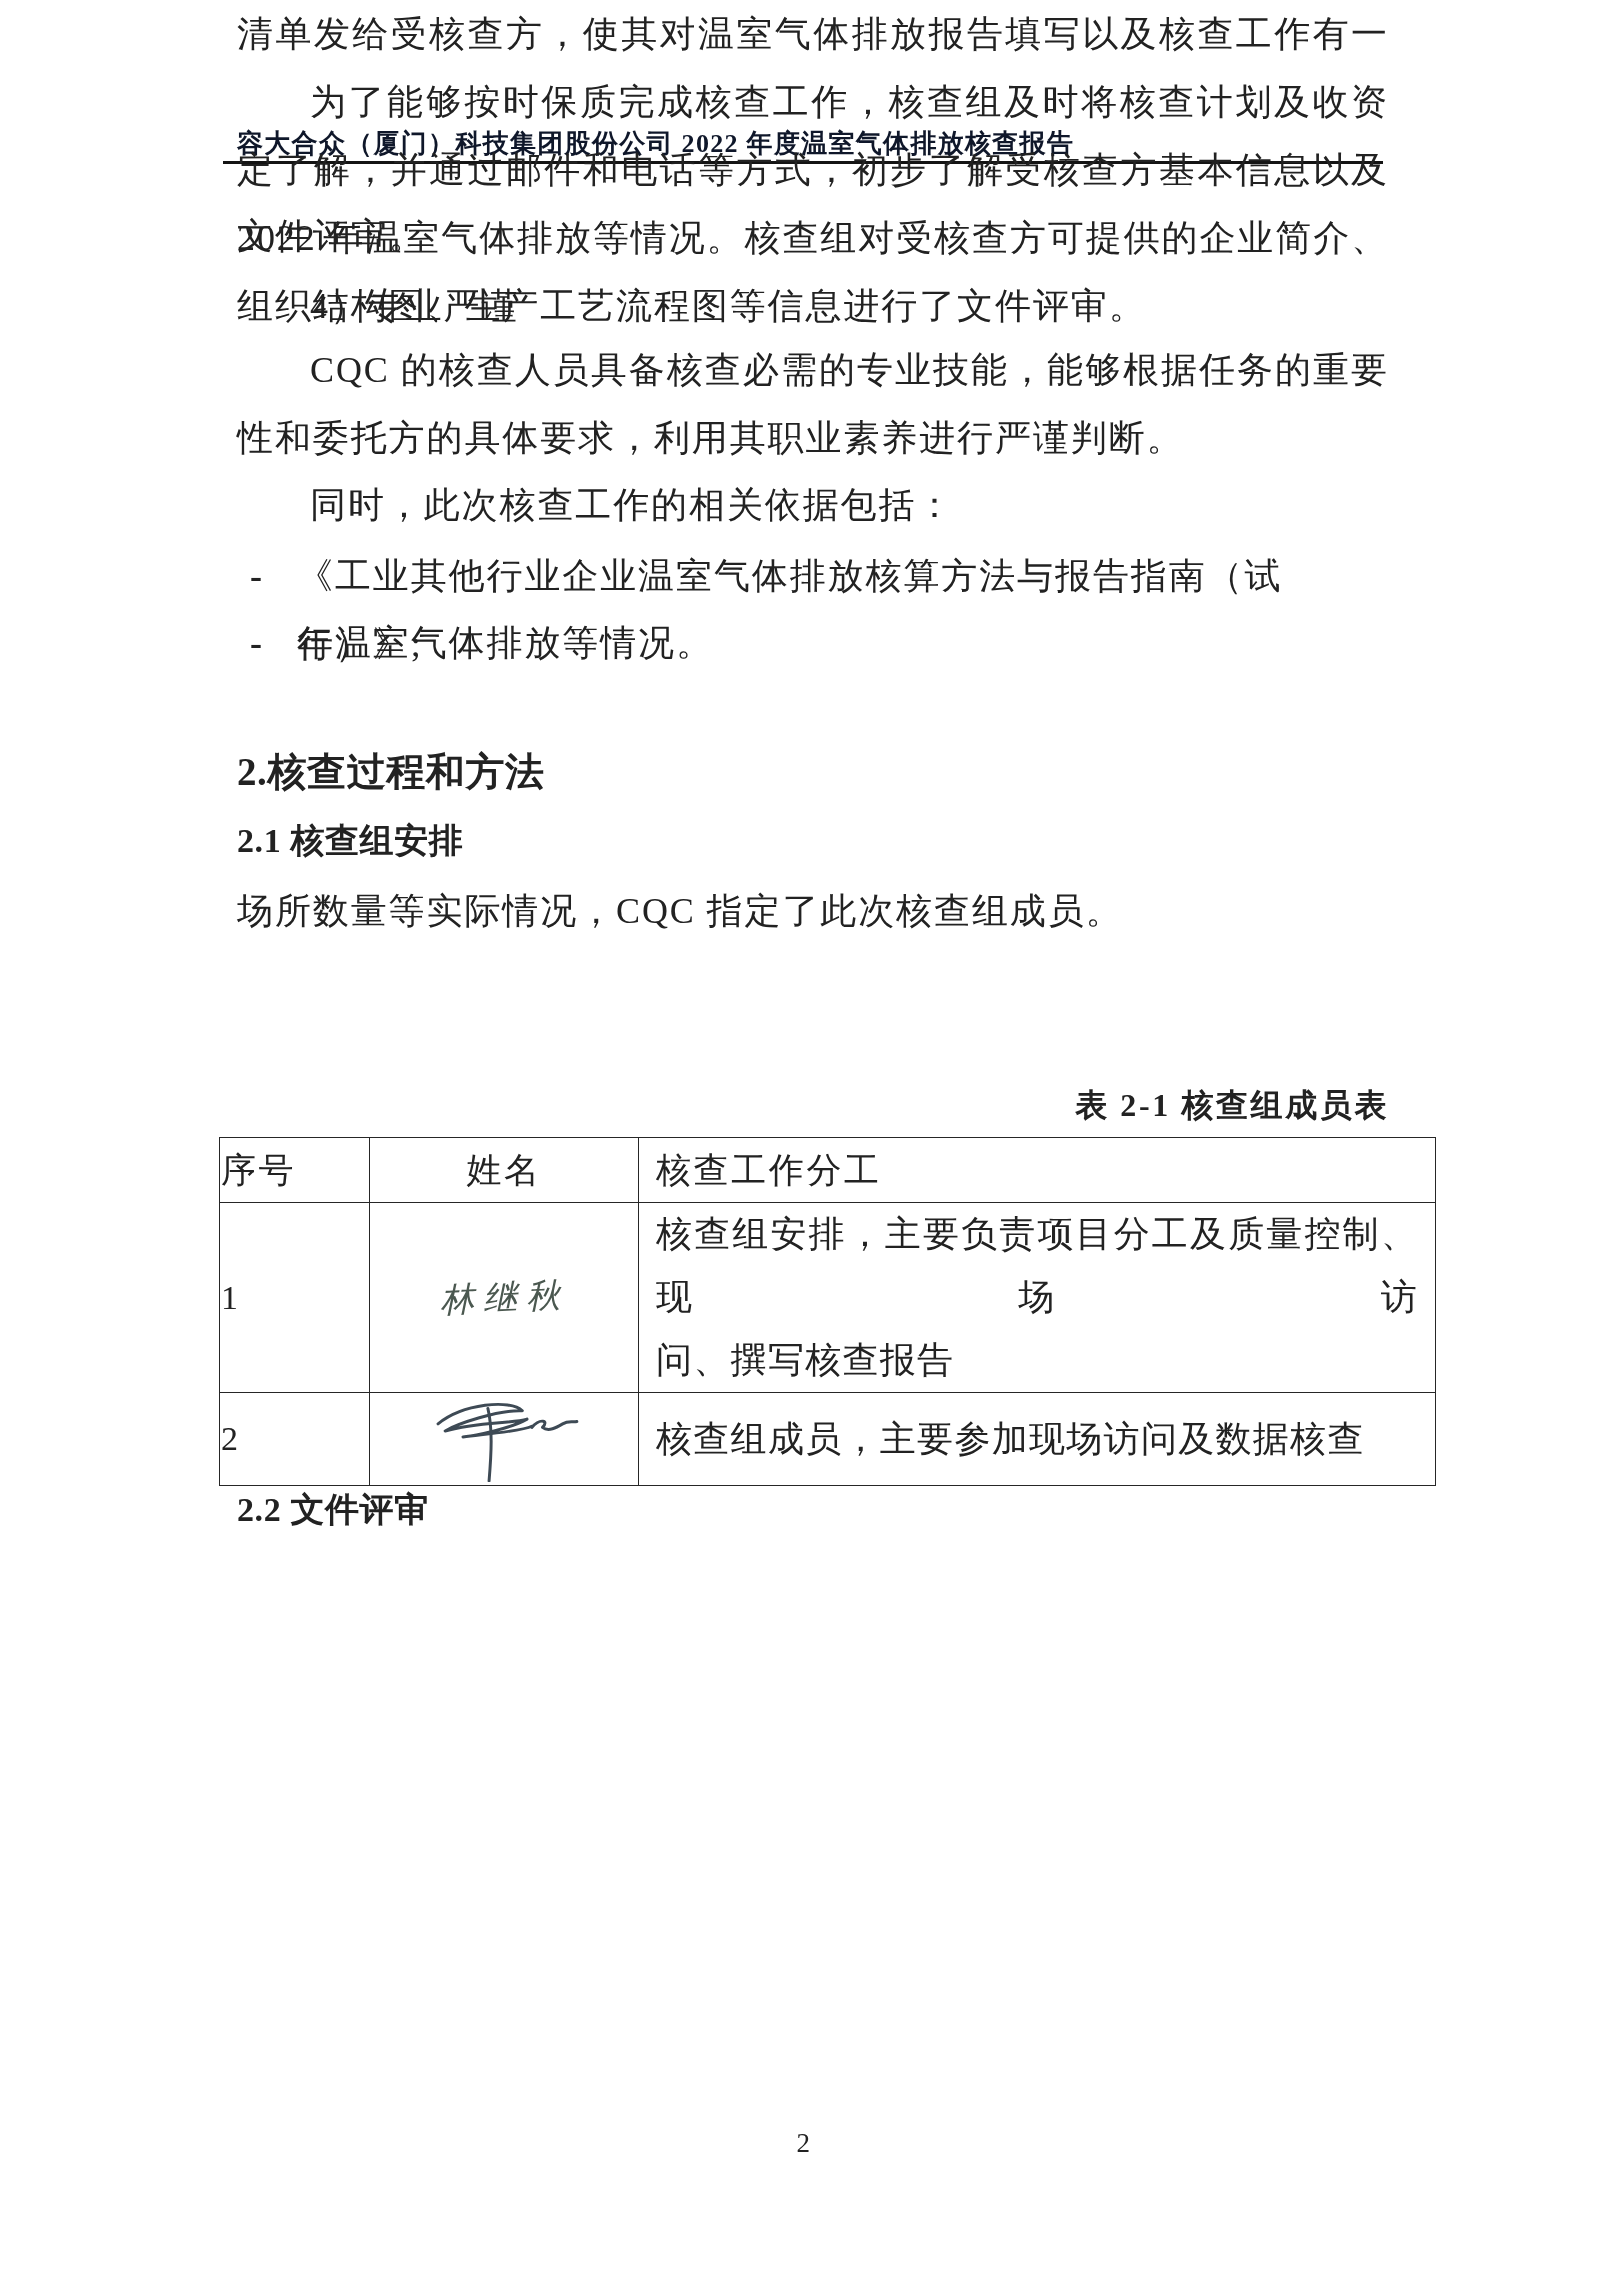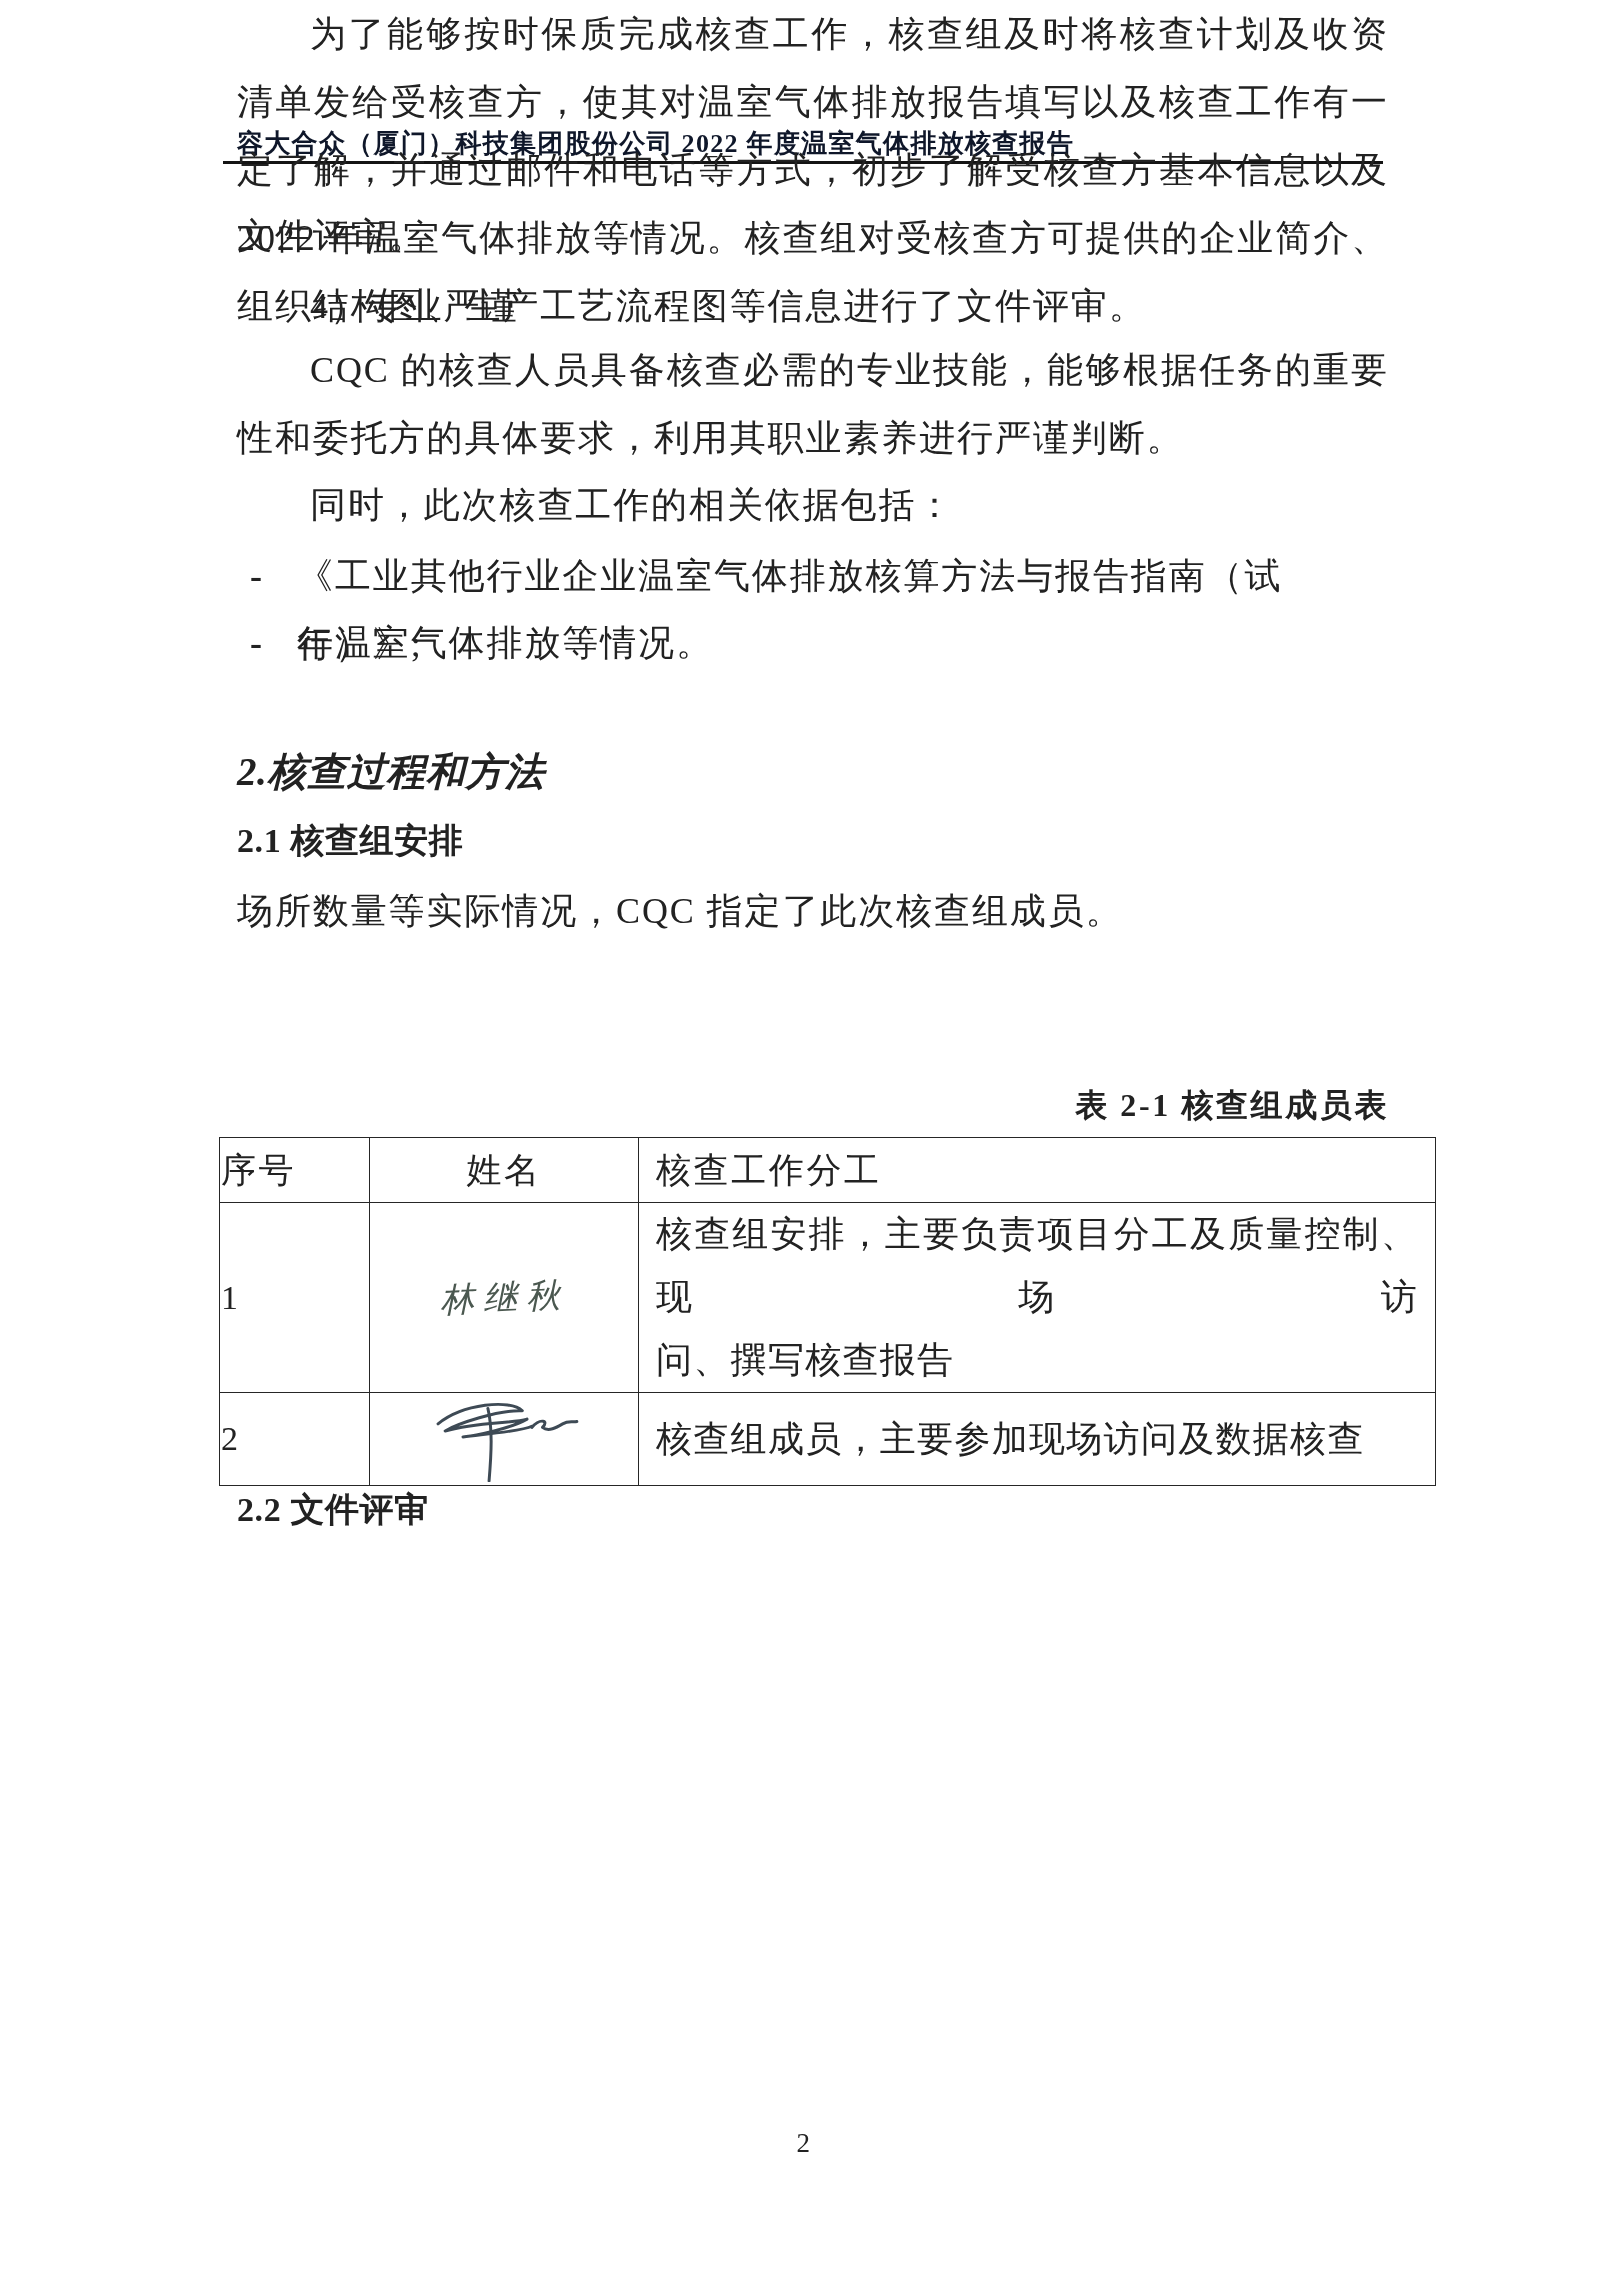--- a/index.html
+++ b/index.html
@@ -22,21 +22,21 @@
   .b-p1{top:202px;}
   .b-p2{top:272px;}
   .b-p3{top:336px;}
   .b-p4{top:471px;}
   .b-bullet1{top:542px;}
   .b-bullet2{top:609px;}
   .bullet{display:flex;font-size:36px;line-height:68px;letter-spacing:1.9px;}
   .bullet .marker{flex:none;width:47px;padding-left:13px;font-weight:bold;}
   .bullet .btext{flex:1;}
 
-  .h-main{top:742px;font-size:39px;font-weight:bold;line-height:60px;letter-spacing:0.6px;font-style:italic;}
+  .h-main{top:742px;font-size:39px;font-weight:bold;line-height:60px;letter-spacing:0.6px;}
   .h-sub{font-size:34px;font-weight:bold;line-height:54px;letter-spacing:0.6px;}
   .h-sub1{top:814px;}
   .h-sub2{top:1483px;}
   .b-p5{top:877px;}
   .table-title{top:1040px;text-align:right;font-size:32px;font-weight:bold;line-height:51px;letter-spacing:2.6px;margin-top:40px;}
 
   table.members{
     position:absolute;left:219px;top:1137px;width:1175px;
     border-collapse:collapse;table-layout:fixed;
   }
@@ -134,22 +134,22 @@
         <td class="c-duty">
           <div class="tline">核查组成员，主要参加现场访问及数据核查</div>
         </td>
       </tr>
     </tbody>
   </table>
 
   <div class="blk h-sub h-sub2">2.2 文件评审</div>
 
   <div class="blk b-p6">
+    <div class="line fill">清单发给受核查方，使其对温室气体排放报告填写以及核查工作有一</div>
     <div class="line indent fill">为了能够按时保质完成核查工作，核查组及时将核查计划及收资</div>
-    <div class="line fill">清单发给受核查方，使其对温室气体排放报告填写以及核查工作有一</div>
     <div class="line fill">定了解，并通过邮件和电话等方式，初步了解受核查方基本信息以及</div>
     <div class="line fill">2022 年温室气体排放等情况。核查组对受核查方可提供的企业简介、</div>
     <div class="line">组织结构图、生产工艺流程图等信息进行了文件评审。</div>
   </div>
 
   <div class="page-num">2</div>
 
 </div>
 
 

